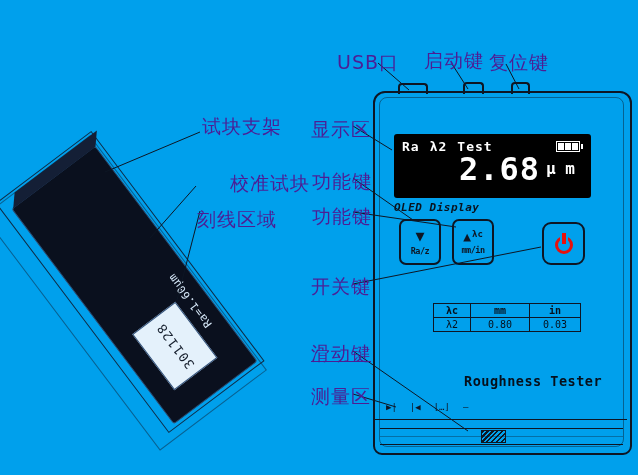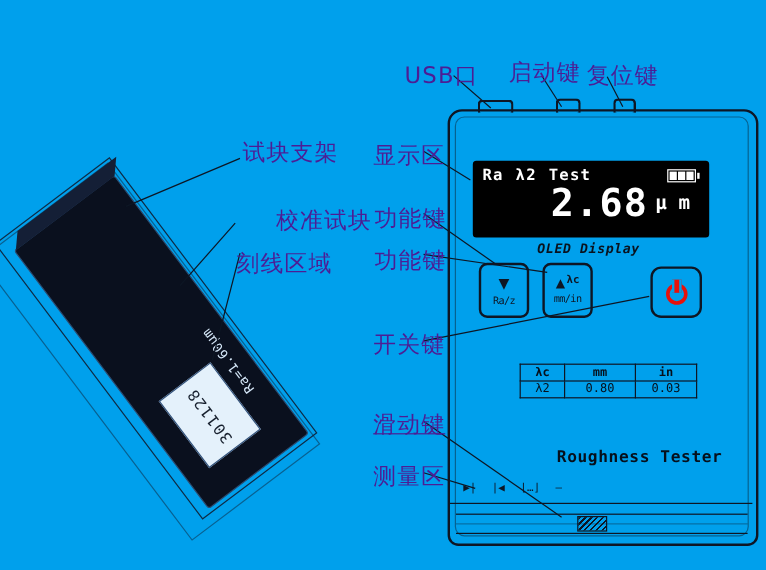--- a/index.html
+++ b/index.html
@@ -42,36 +42,36 @@
   .disp-top{display:flex;justify-content:space-between;align-items:center;}
   .disp-mode{display:flex;gap:10px;font-size:13px;font-weight:700;letter-spacing:1px;}
   .battery{display:flex;align-items:center;}
   .batt-body{width:24px;height:11px;border:1px solid #fff;display:flex;gap:1px;padding:1px;box-sizing:border-box;}
   .batt-cell{flex:1;background:#fff;}
   .batt-nub{width:2px;height:5px;background:#fff;margin-left:1px;}
   .disp-main{display:flex;justify-content:flex-end;align-items:center;gap:6px;padding-right:8px;margin-top:1px;}
   .disp-value{font-size:32px;font-weight:700;line-height:.92;letter-spacing:1px;}
   .disp-unit{font-size:16px;font-weight:700;margin-bottom:2px;}
   .oled-caption{
-    left:394px;top:201px;width:197px;text-align:center;padding-right:4px;box-sizing:border-box;
+    left:394px;top:201px;width:197px;text-align:left;padding-right:4px;box-sizing:border-box;
     font:italic 700 11px "DejaVu Sans Mono",monospace;color:#09131F;letter-spacing:.5px;
   }
   
   .fn-key{
     border:2px solid #0E1624;border-radius:7px;box-sizing:border-box;
     display:flex;flex-direction:column;align-items:center;justify-content:center;
     color:#0E1624;font-family:"DejaVu Sans Mono",monospace;
   }
   .fn1{left:399px;top:219px;width:42px;height:46px;}
   .fn2{left:452px;top:219px;width:42px;height:46px;}
   .fn-arrow{font-size:15px;line-height:1;}
   .fn-top{display:flex;align-items:flex-start;gap:1px;line-height:1;}
   .fn-top .fn-arrow{font-size:13px;}
   .fn-sup{font-size:9px;font-weight:700;}
-  .fn-sub{font-size:8.5px;font-weight:400;margin-top:2px;letter-spacing:-.5px;}
+  .fn-sub{font-size:8.5px;font-weight:700;margin-top:2px;letter-spacing:-.5px;}
   .power-key{
     left:542px;top:222px;width:43px;height:43px;
     border:2px solid #0E1624;border-radius:9px;box-sizing:border-box;
     display:flex;align-items:center;justify-content:center;
   }
   .power-icon{position:relative;width:22px;height:22px;}
   .power-ring{position:absolute;left:2px;top:3px;width:12px;height:12px;border:3px solid #E8110B;border-radius:50%;}
   .power-bar{
     position:absolute;left:50%;top:0;transform:translateX(-50%);
     width:4px;height:11px;background:#E8110B;

